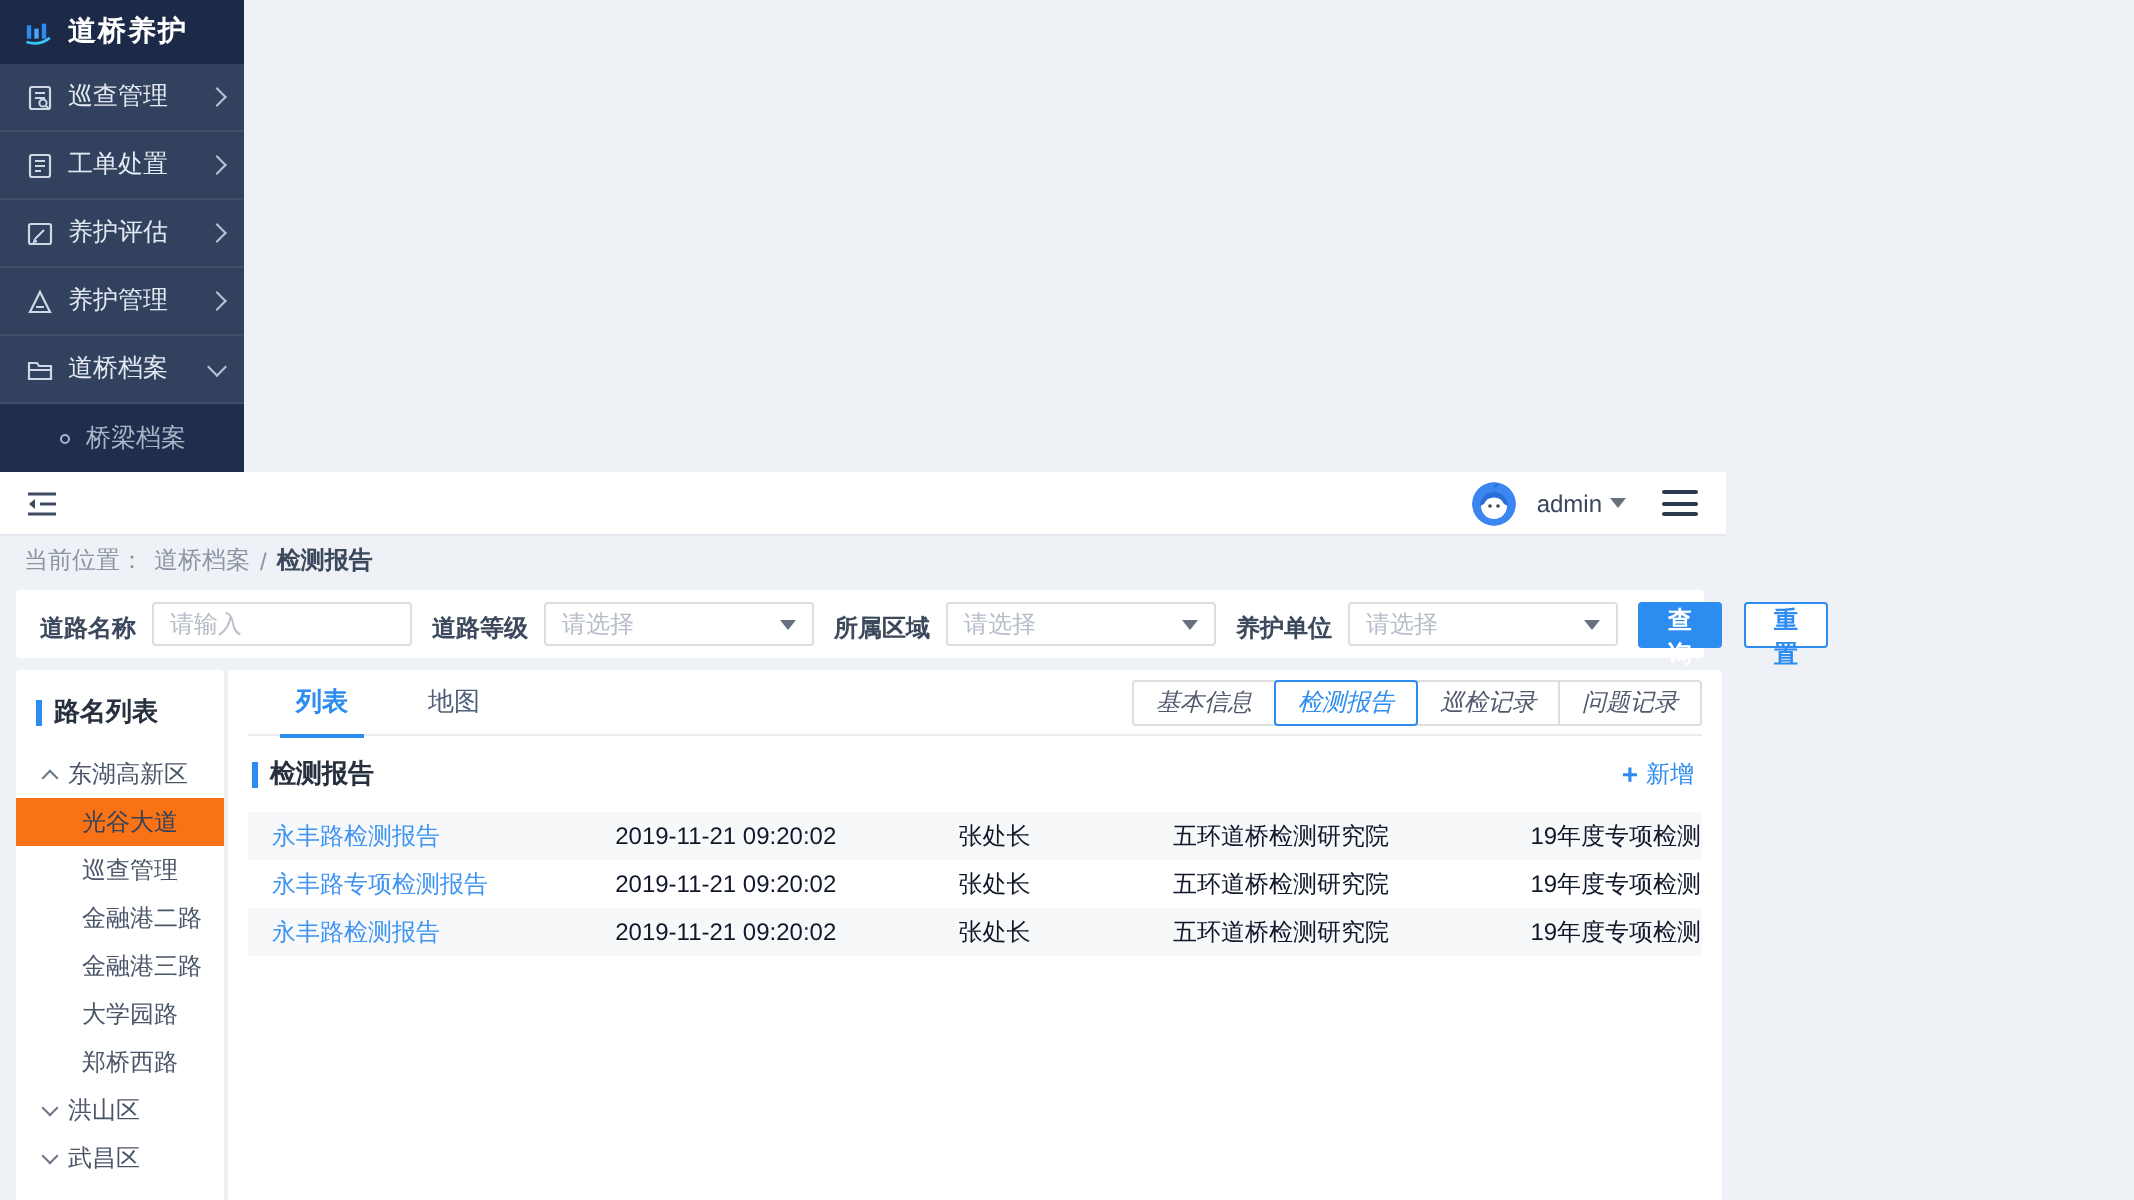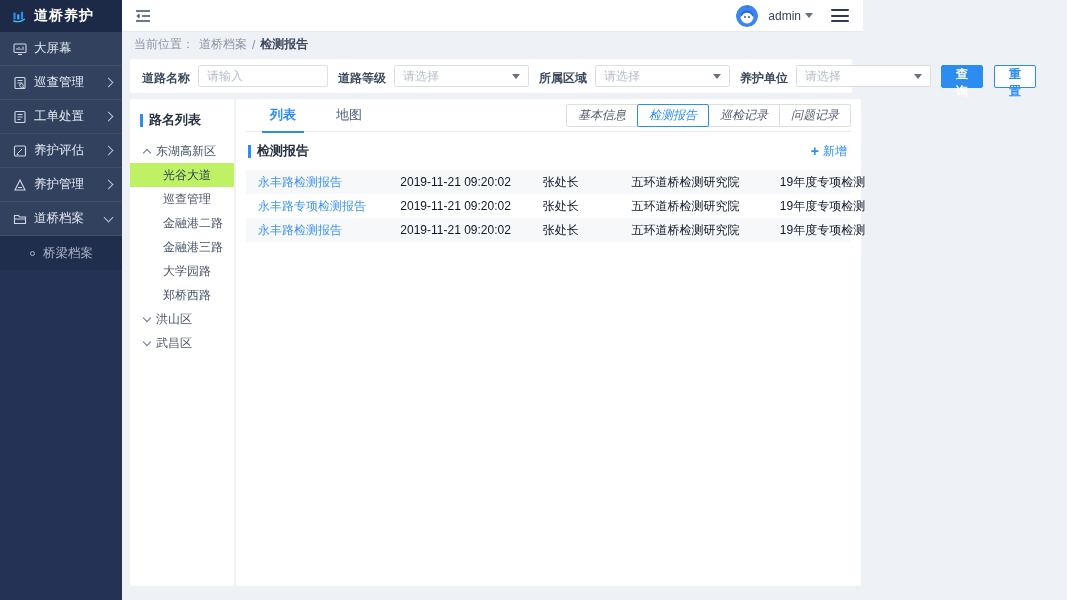--- a/index.html
+++ b/index.html
@@ -13,21 +13,21 @@
     --border:#dcdee2;
     --line:#e8ecf1;
     --text-dark:#2f3a4d;
     --text-mid:#515a6e;
     --text-gray:#9aa3b0;
     --stripe:#f7f8fa;
   }
   *{margin:0;padding:0;box-sizing:border-box;}
   html,body{width:1067px;height:600px;overflow:hidden;}
   body{font-family:"Liberation Sans","DejaVu Sans",sans-serif;background:var(--content-bg);font-size:12px;color:var(--text-mid);}
-  .app{display:flex;width:863px;height:600px;}
+  .app{display:flex;width:863px;height:600px;flex-direction:column;}
 
   
   .sidebar{width:122px;flex:0 0 122px;background:var(--sidebar-base);display:flex;flex-direction:column;color:#dfe6ee;}
   .logo{height:32px;background:var(--sidebar-logo);display:flex;align-items:center;padding-left:12px;gap:7px;}
   .logo-text{color:#fff;font-weight:bold;font-size:14px;letter-spacing:1px;}
   .menu{background:var(--sidebar-menu);}
   .menu-item{height:34px;display:flex;align-items:center;padding:0 10px 0 12px;gap:7px;border-bottom:1px solid rgba(255,255,255,0.07);cursor:pointer;font-size:12.5px;color:#e3e9f2;}
   .menu-item .mi-label{flex:1;}
   .mi-icon{width:15px;height:15px;display:flex;align-items:center;justify-content:center;}
   .mi-icon svg{display:block;}
@@ -71,21 +71,21 @@
   
   .body-row{flex:1;display:flex;margin:6px 2px 14px 8px;gap:2px;min-height:0;}
   .tree-card{width:104px;flex:0 0 104px;background:#fff;border-radius:2px;padding:12px 0;overflow:hidden;}
   .panel-title{display:flex;align-items:center;gap:6px;padding-left:10px;margin-bottom:10px;}
   .blue-bar{width:3px;height:13px;background:var(--primary);flex:0 0 3px;}
   .panel-title-text{font-weight:bold;color:#27303f;font-size:13px;}
   .tree{font-size:12px;color:#4a5568;}
   .tree-group{height:24px;display:flex;align-items:center;gap:6px;padding-left:14px;cursor:pointer;white-space:nowrap;}
   .tree-chev{width:6px;height:6px;border-right:1.2px solid #6b7687;border-bottom:1.2px solid #6b7687;display:inline-block;flex:0 0 6px;}
   .tree-leaf{height:24px;line-height:24px;padding-left:33px;cursor:pointer;white-space:nowrap;}
-  .tree-leaf.selected{background:#bef264;color:#33415a;font-family:Liberation Serif, serif;}
+  .tree-leaf.selected{background:#f97316;color:#33415a;font-family:Liberation Serif, serif;}
 
   
   .main-card{flex:1;background:#fff;border-radius:2px;display:flex;flex-direction:column;min-width:0;padding:0 10px;}
   .tabs-row{height:33px;border-bottom:1px solid var(--line);display:flex;align-items:center;}
   .tab{padding:0 16px;height:33px;line-height:31px;font-size:13px;color:#51607a;cursor:pointer;position:relative;margin-left:8px;}
   .tab.active{color:var(--primary);font-weight:bold;}
   .tab.active::after{content:"";position:absolute;left:8px;right:8px;bottom:-1px;height:2px;background:var(--primary);}
   .view-group{margin-left:auto;display:flex;}
   .view-btn{height:23px;padding:0 11px;background:#fff;border:1px solid var(--border);color:#515a6e;font-size:12px;cursor:pointer;margin-left:-1px;display:flex;align-items:center;font-family:inherit;font-style:italic;}
   .view-btn:first-child{border-radius:2px 0 0 2px;margin-left:0;}
@@ -113,30 +113,20 @@
             <path d="M3 13 L3 5" stroke="#2d8cf0" stroke-width="2.6" fill="none"></path>
             <path d="M7.5 13 L7.5 7" stroke="#4aa6ff" stroke-width="2.6" fill="none"></path>
             <path d="M12 13 L12 4" stroke="#2d8cf0" stroke-width="2.6" fill="none"></path>
             <path d="M1.5 15 Q9 17.5 15.5 12.5" stroke="#39c6f4" stroke-width="1.6" fill="none"></path>
           </svg>
       </span>
       <span class="logo-text">道桥养护</span>
     </div>
 
     <nav class="menu">
-      <div class="menu-item">
-        <span class="mi-icon">
-          <svg width="14" height="14" viewBox="0 0 14 14">
-              <rect x="1" y="2" width="12" height="8.5" rx="1" stroke="#cfd7e4" stroke-width="1.1" fill="none"></rect>
-              <path d="M4 8 V6 M6 8 V5 M8 8 V6.5 M10 8 V4.5" stroke="#cfd7e4" stroke-width="1"></path>
-              <path d="M5 12.5 h4" stroke="#cfd7e4" stroke-width="1.1"></path>
-            </svg>
-        </span>
-        <span class="mi-label">大屏幕</span>
-      </div>
       <div class="menu-item">
         <span class="mi-icon">
           <svg width="14" height="14" viewBox="0 0 14 14">
               <rect x="2" y="1.5" width="10" height="11" rx="1" stroke="#cfd7e4" stroke-width="1.1" fill="none"></rect>
               <path d="M4.5 4.5 h5 M4.5 7 h5" stroke="#cfd7e4" stroke-width="1"></path>
               <circle cx="8.5" cy="9.5" r="1.8" stroke="#cfd7e4" stroke-width="1" fill="none"></circle>
               <path d="M10 11 l1.5 1.5" stroke="#cfd7e4" stroke-width="1"></path>
             </svg>
         </span>
         <span class="mi-label">巡查管理</span>

